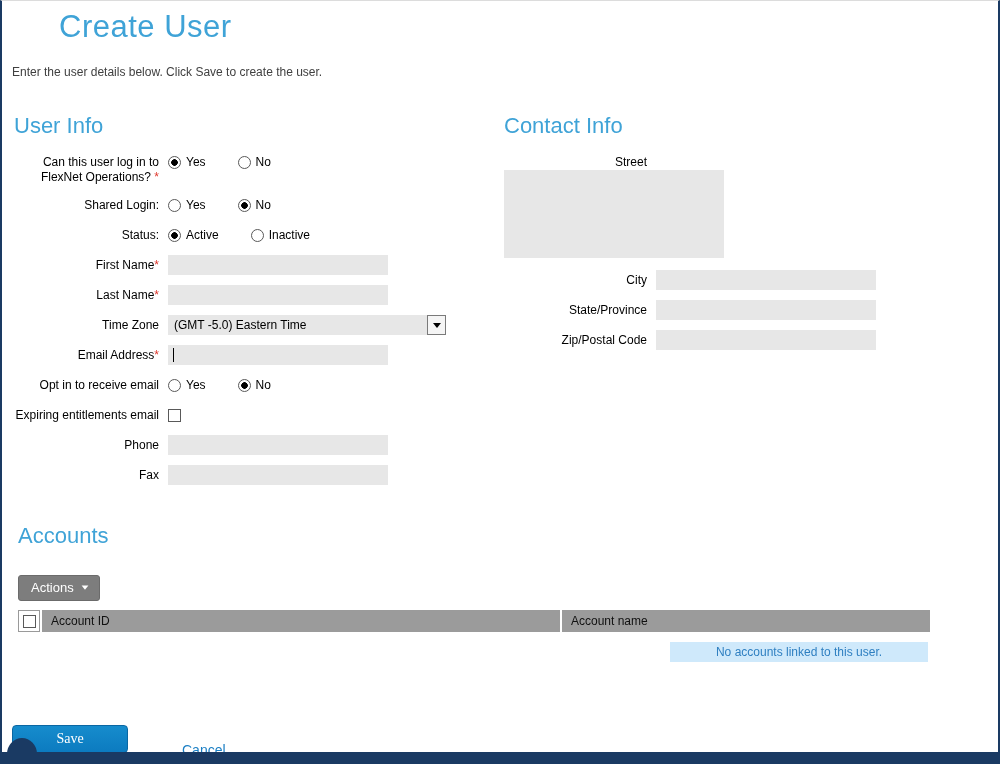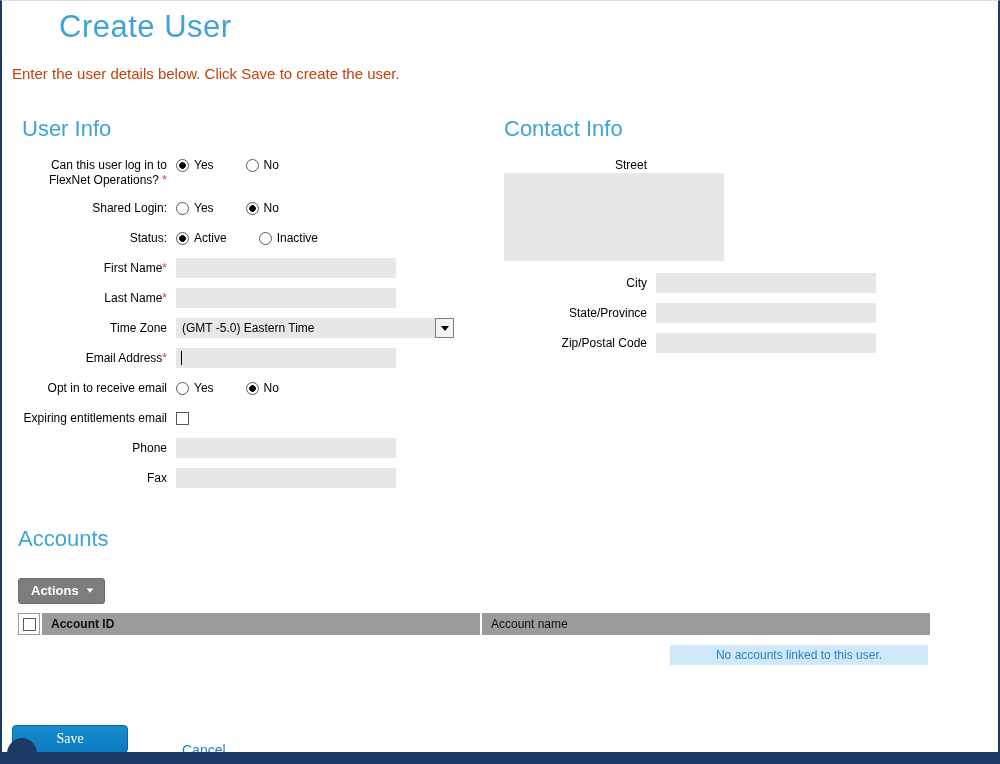--- a/index.html
+++ b/index.html
@@ -19,27 +19,27 @@
 
   .page-title {
     color: var(--accent,#3fa3d7);
     font-size: 31px;
     font-weight: 400;
     padding: 8px 0 0 10px;
     letter-spacing: .5px;
     margin-left: 47px;
   }
   .page-subtitle {
-    font-size: 15px;
-    color: #c2410c;
+    font-size: 12px;
+    color: #404040;
     padding: 20px 0 0 10px;
   }
 
   .columns { display: flex; margin-top: 34px; }
-  .col-left  { width: 502px; padding-left: 16px; }
+  .col-left  { width: 502px; padding-left: 8px; }
   .col-right { flex: 1; }
 
   .section-heading {
     color: var(--accent,#3fa3d7);
     font-size: 22px;
     font-weight: 400;
     margin-bottom: 16px;
   }
   .col-left .section-heading { padding-left: 4px; }
 
@@ -130,39 +130,38 @@
   .actions-btn {
     margin-top: 10px;
     background: #7d7d7d;
     color: #fff;
     font-size: 13px;
     border: 1px solid #6b6b6b;
     border-radius: 3px;
     padding: 4px 10px 5px 12px;
     display: inline-flex; align-items: center;
     cursor: pointer;
-    font-weight: bold;
   }
   .actions-btn .tri-down { border-top-color:#fff; margin-left: 7px; transform: scale(.85); }
 
   .table-header { display: flex; width: 912px; height: 22px; margin-top: 9px; }
   .cb-cell {
     width: 22px; background: #fff;
     border: 1px solid #9a9a9a;
     display: flex; align-items: center; justify-content: center;
     flex-shrink: 0;
   }
   .th {
     background: var(--th-bg,#9b9b9b);
     font-size: 12px; color: #111;
     display: flex; align-items: center;
     padding-left: 9px;
     margin-left: 2px;
   }
-  .th.col-id { width: 438px; font-weight: bold; }
+  .th.col-id { width: 518px; }
   .th.col-name { flex: 1; }
 
   .empty-notice {
     width: 258px; height: 20px;
     background: var(--notice-bg,#cfe9fb);
     color: var(--notice-fg,#2e7fc1);
     font-size: 12px;
     display: flex; align-items: center; justify-content: center;
     margin: 10px 0 0 652px;
   }

